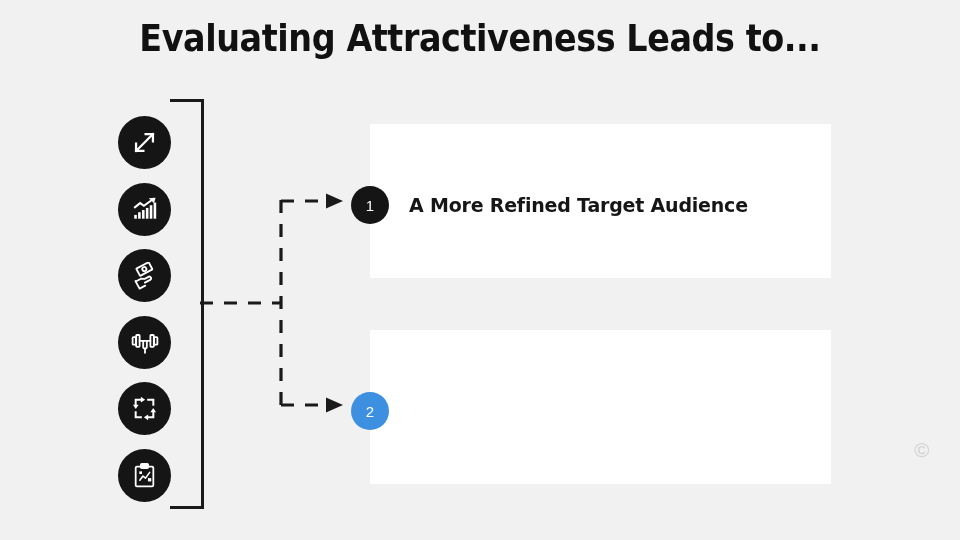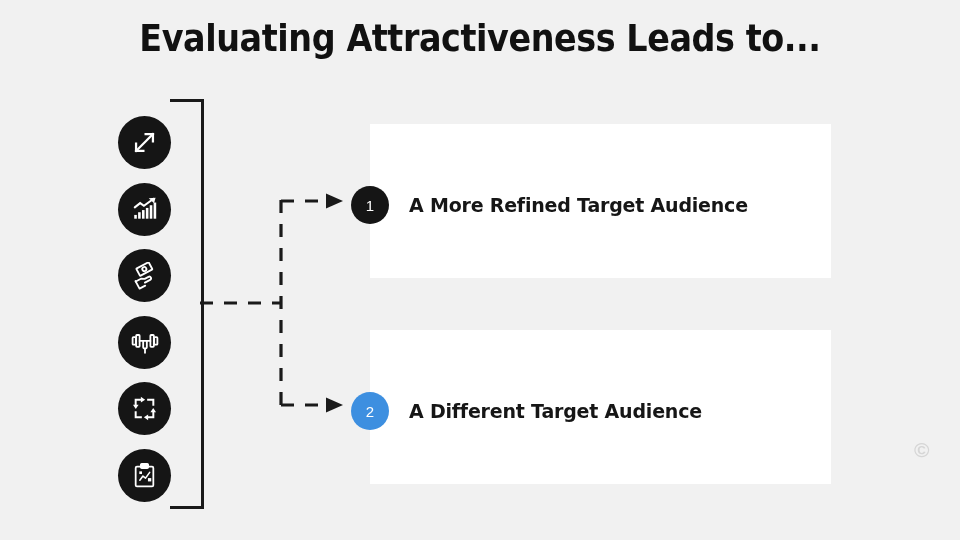--- a/index.html
+++ b/index.html
@@ -269,21 +269,20 @@
   <div class="outcome-card" id="outcome-card-1">
     <div class="outcome-row">
       <div class="num-badge" id="badge-1" style="background: rgb(21, 21, 21);">1</div>
       <div class="outcome-label">A More Refined Target Audience</div>
     </div>
   </div>
 
   <div class="outcome-card" id="outcome-card-2">
     <div class="outcome-row">
       <div class="num-badge" id="badge-2" style="background: rgb(61, 143, 224);">2</div>
-      <div class="outcome-label">A Different Target Audience</div>
     </div>
   </div>
 
   <div id="footer-logo" style="color: rgb(214, 214, 214);">
     <span id="footer-copyright-icon">©</span>
   </div>
 
 </div>
 
 </body></html>

